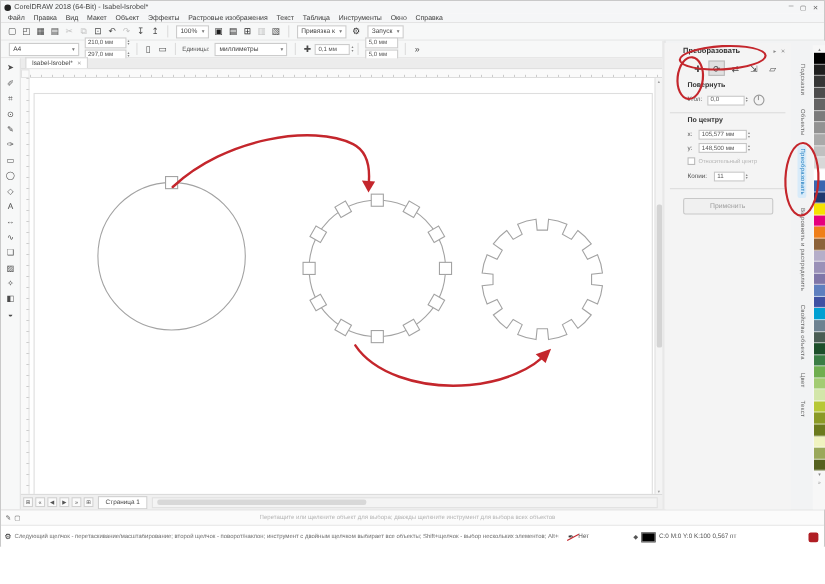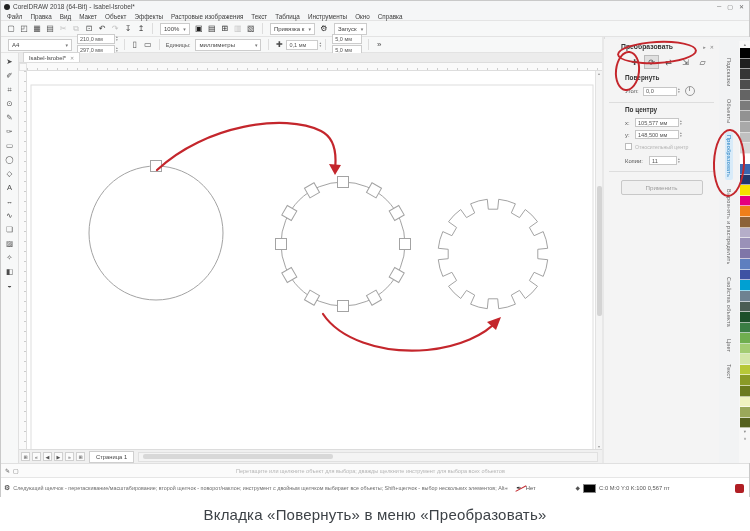--- a/index.html
+++ b/index.html
@@ -443,14 +443,13 @@
         </div>
       <span class="palarr">▾</span>
       <span class="palarr">»</span>
     </div>
 
     <div class="ellipse e1"></div>
     <div class="ellipse e2"></div>
     <div class="ellipse e3"></div>
   </div>
 
-  <div class="caption">Вкладка «Повернуть» в меню «Преобразовать»</div>
 </div>
 
 </body></html>

